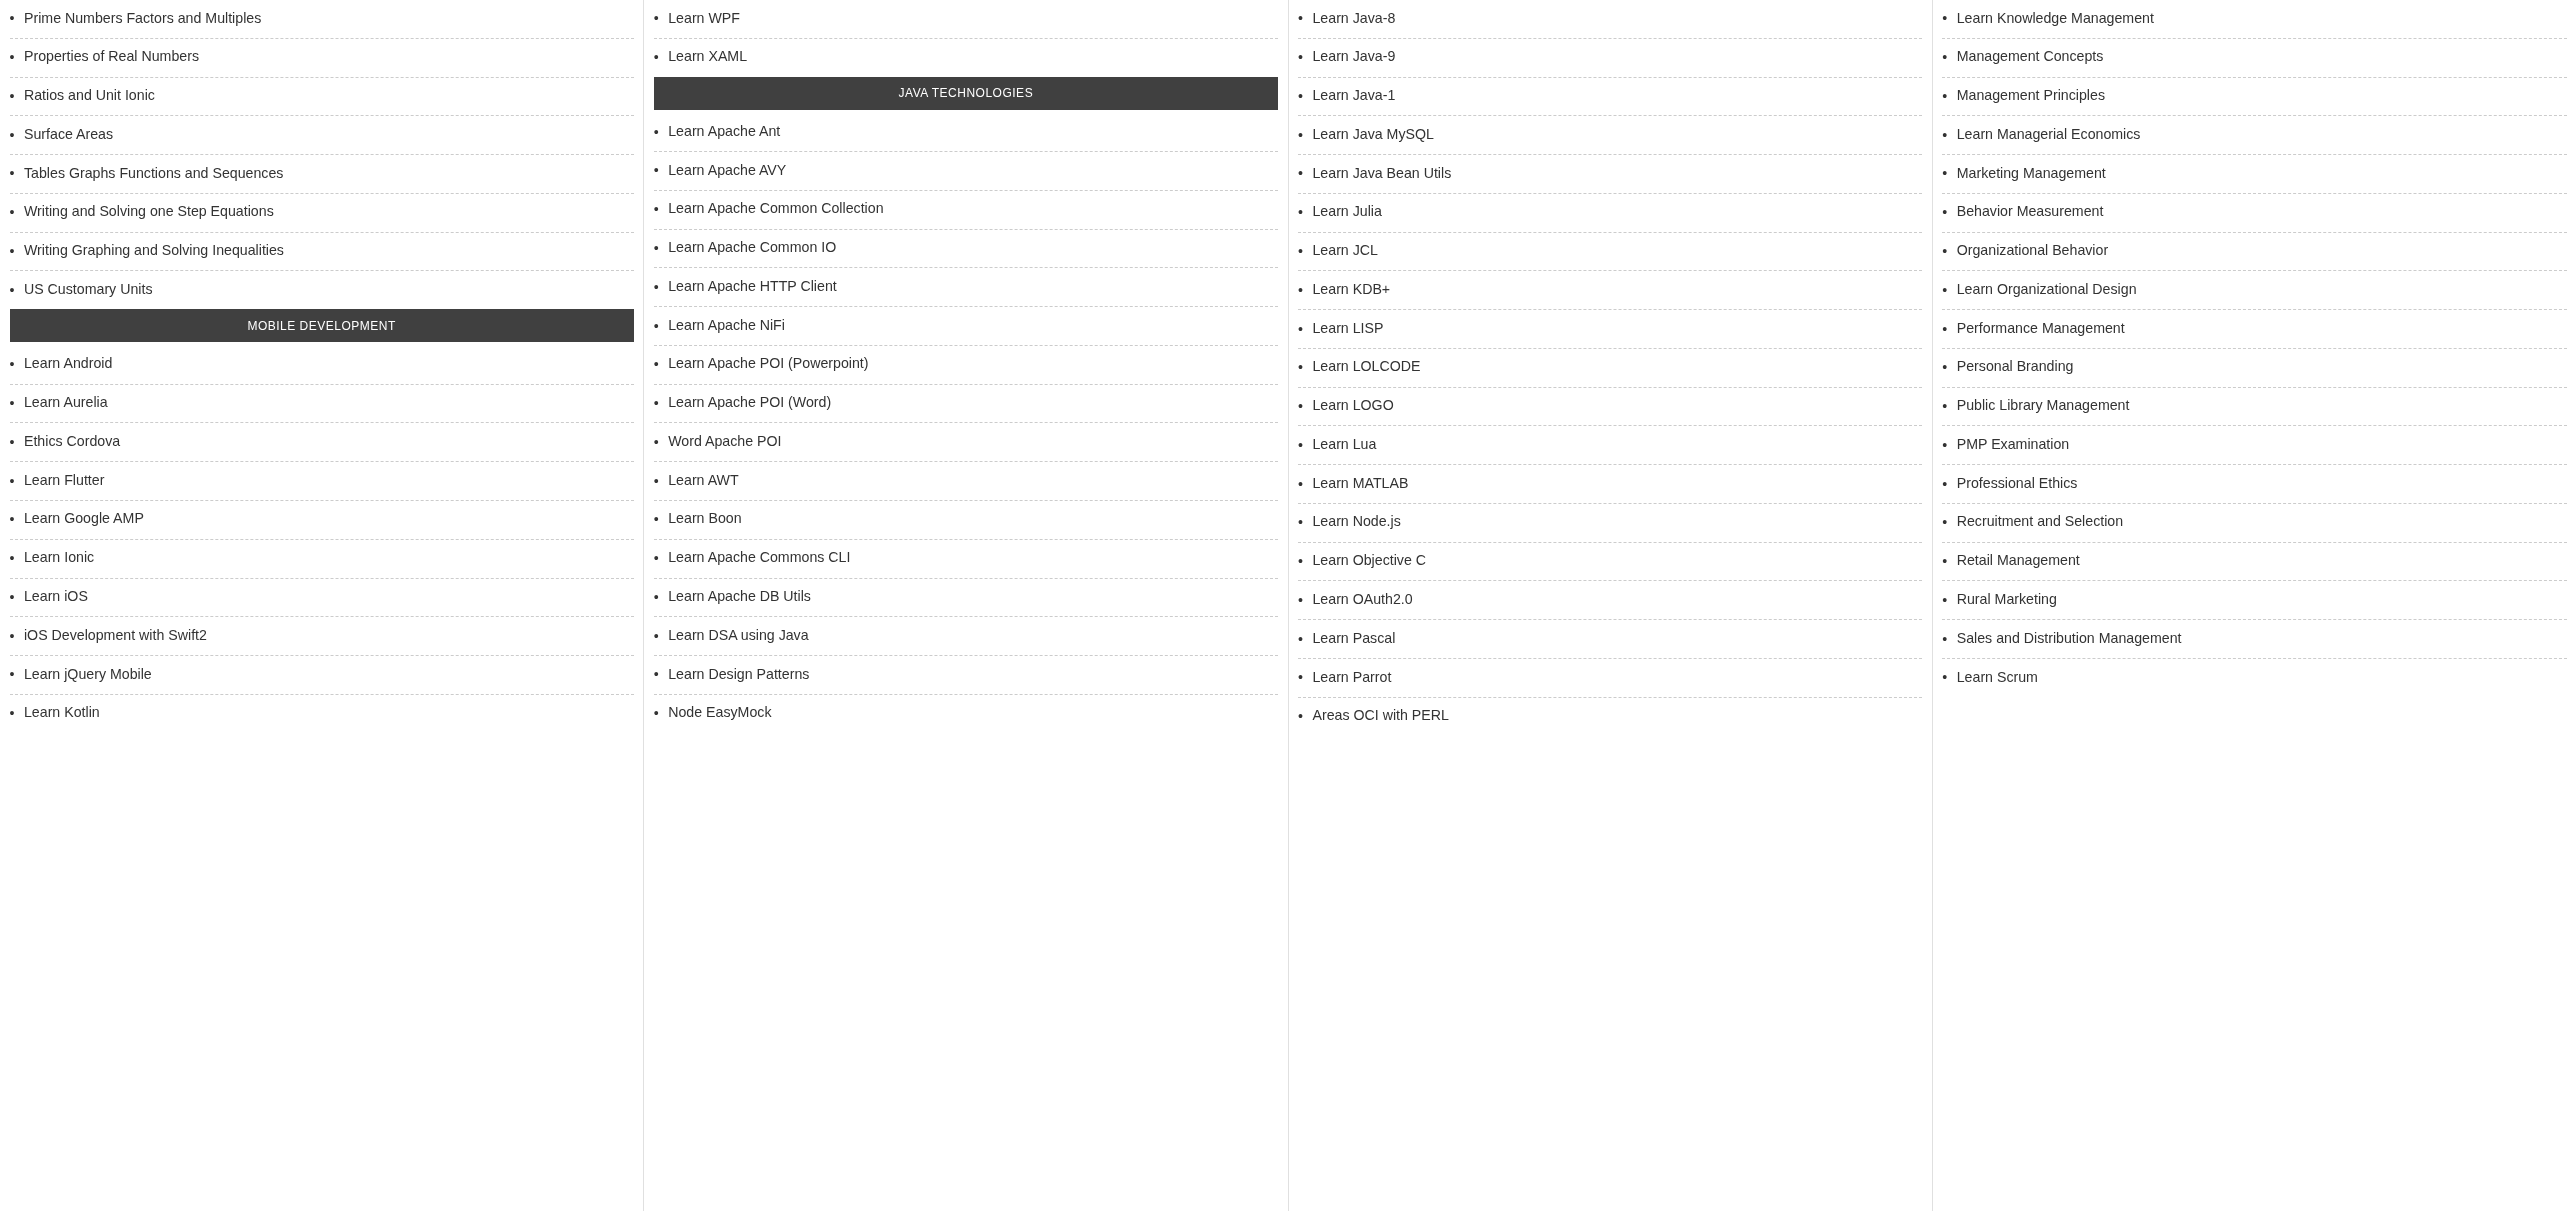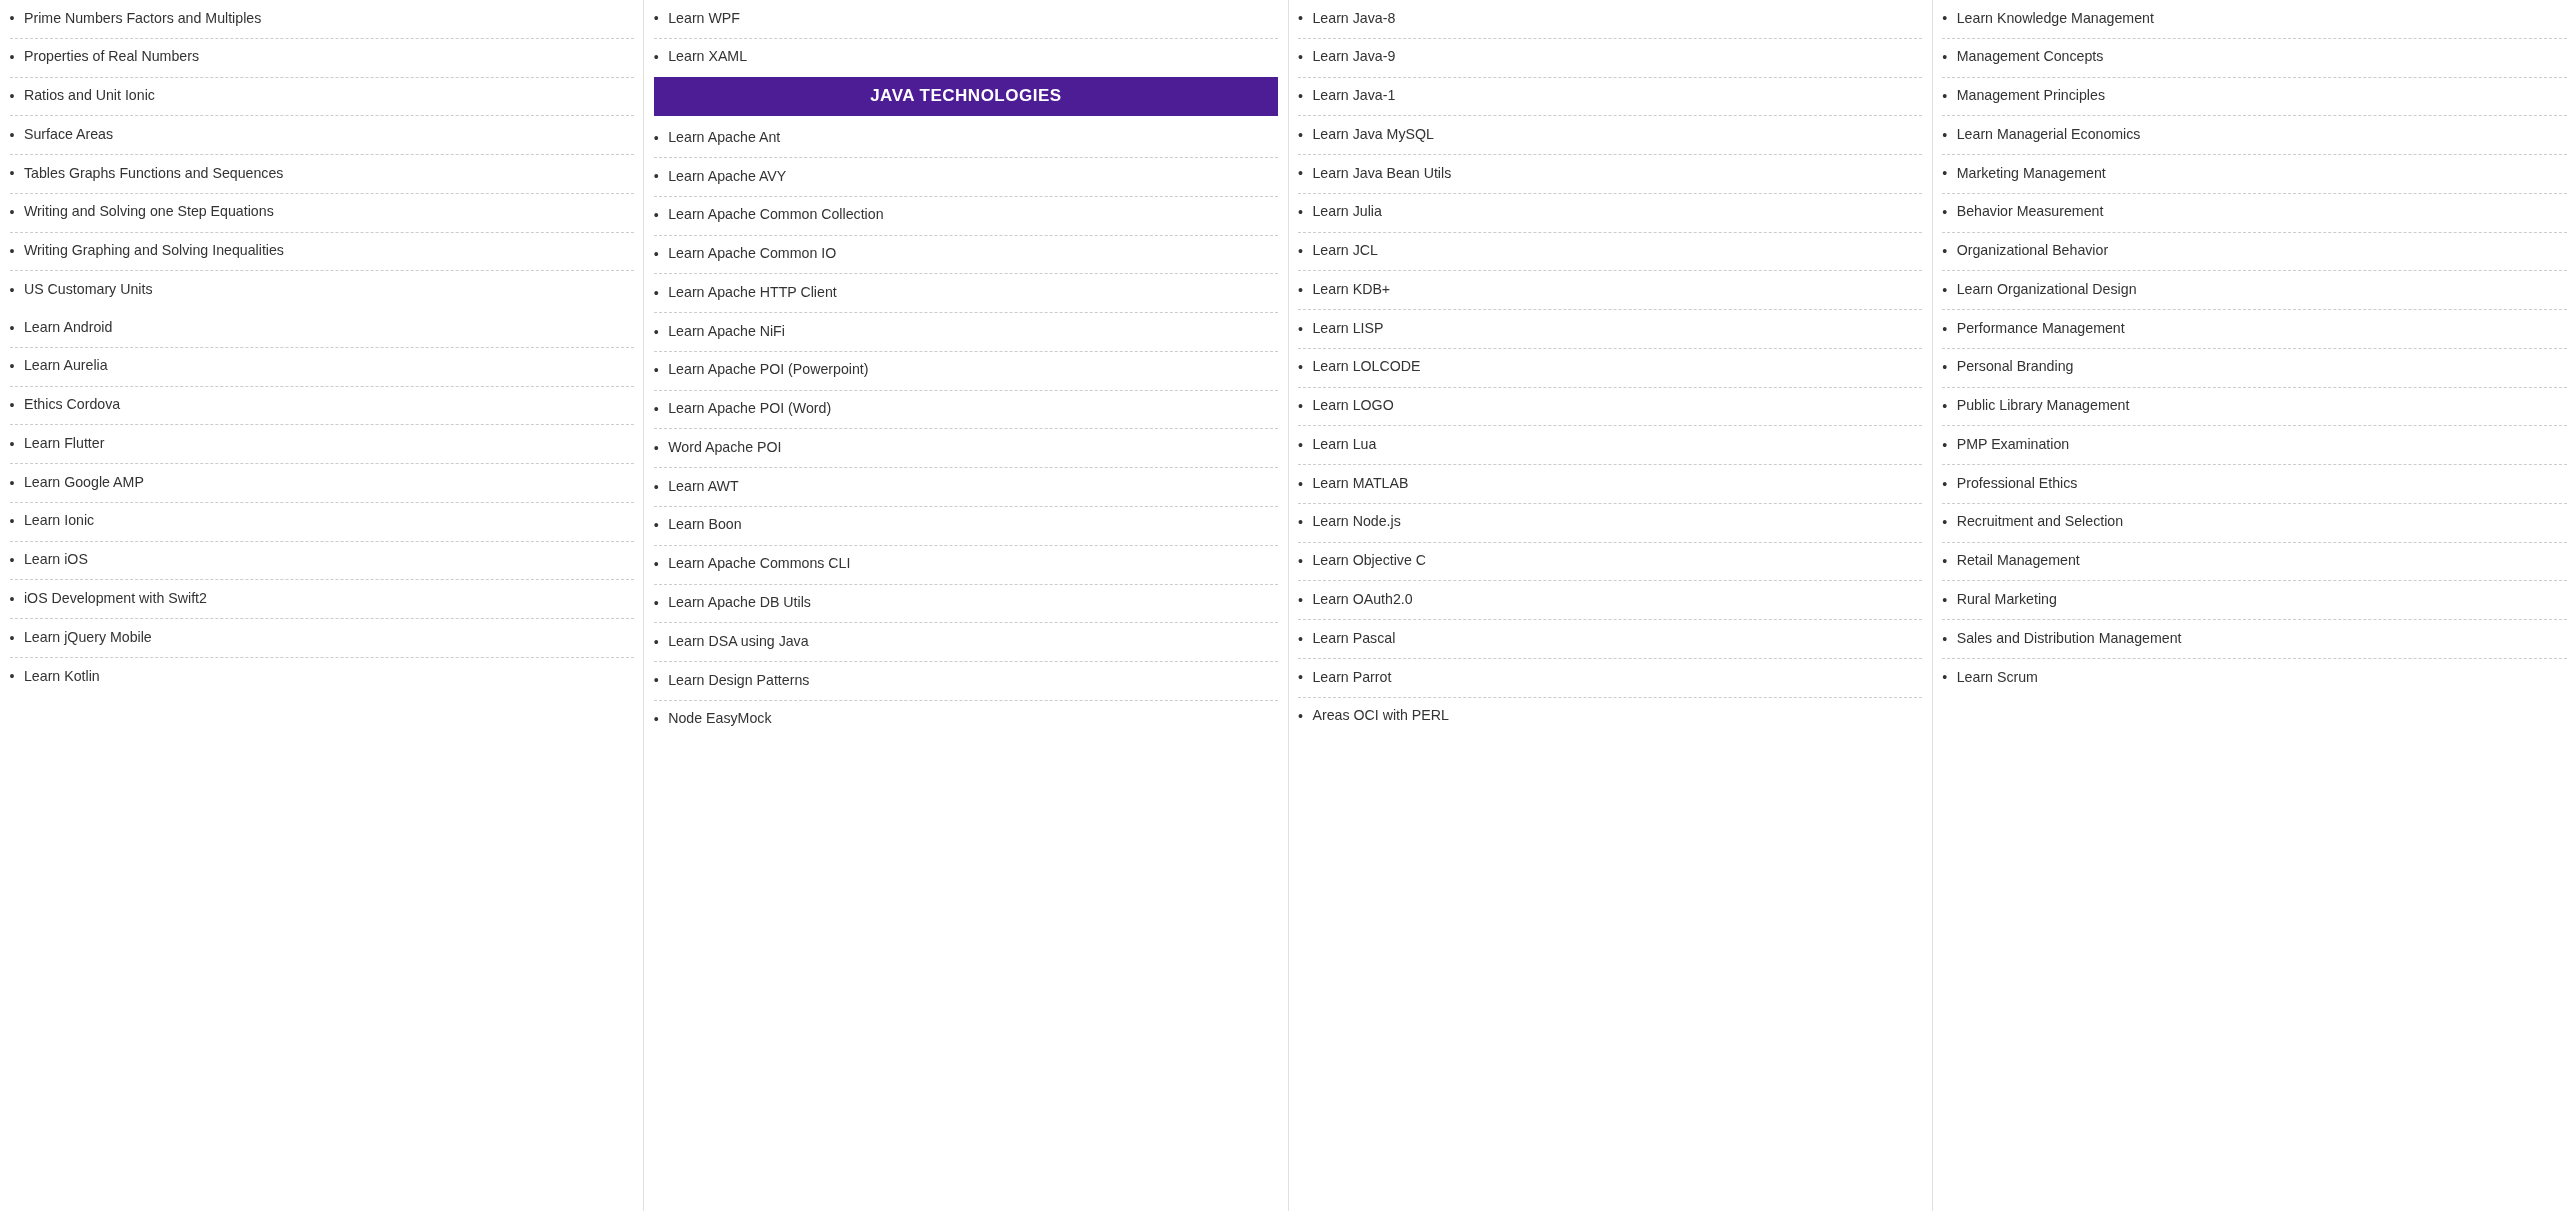--- a/index.html
+++ b/index.html
@@ -25,26 +25,26 @@
       flex: 1;
       padding: 0 9.5px;
       border-right: 0.9px solid #e0e0e0;
     }
 
     .column:last-child {
       border-right: none;
     }
 
     .section-header {
-      background: #4c1d95;
+      background: #404040;
       color: #fff;
       text-align: center;
       padding: 9.5px 7.6px;
-      font-size: 17px;
-      font-weight: bold;
+      font-size: 12px;
+      font-weight: normal;
       letter-spacing: 0.5px;
       margin-bottom: 3.8px;
     }
 
     .list-item {
       display: flex;
       align-items: flex-start;
       padding: 8.5px 3.8px 8.5px 0;
       border-bottom: 0.9px dashed #ccc;
       line-height: 1.4;
@@ -97,20 +97,21 @@
         </div>
         <div class="list-item">
           <span class="bullet">•</span>
           <span class="item-text">Writing Graphing and Solving Inequalities</span>
         </div>
         <div class="list-item">
           <span class="bullet">•</span>
           <span class="item-text">US Customary Units</span>
         </div>
       </div>
+      <div class="section-header">MOBILE DEVELOPMENT</div>
       <div>
         <div class="list-item">
           <span class="bullet">•</span>
           <span class="item-text">Learn Android</span>
         </div>
         <div class="list-item">
           <span class="bullet">•</span>
           <span class="item-text">Learn Aurelia</span>
         </div>
         <div class="list-item">

